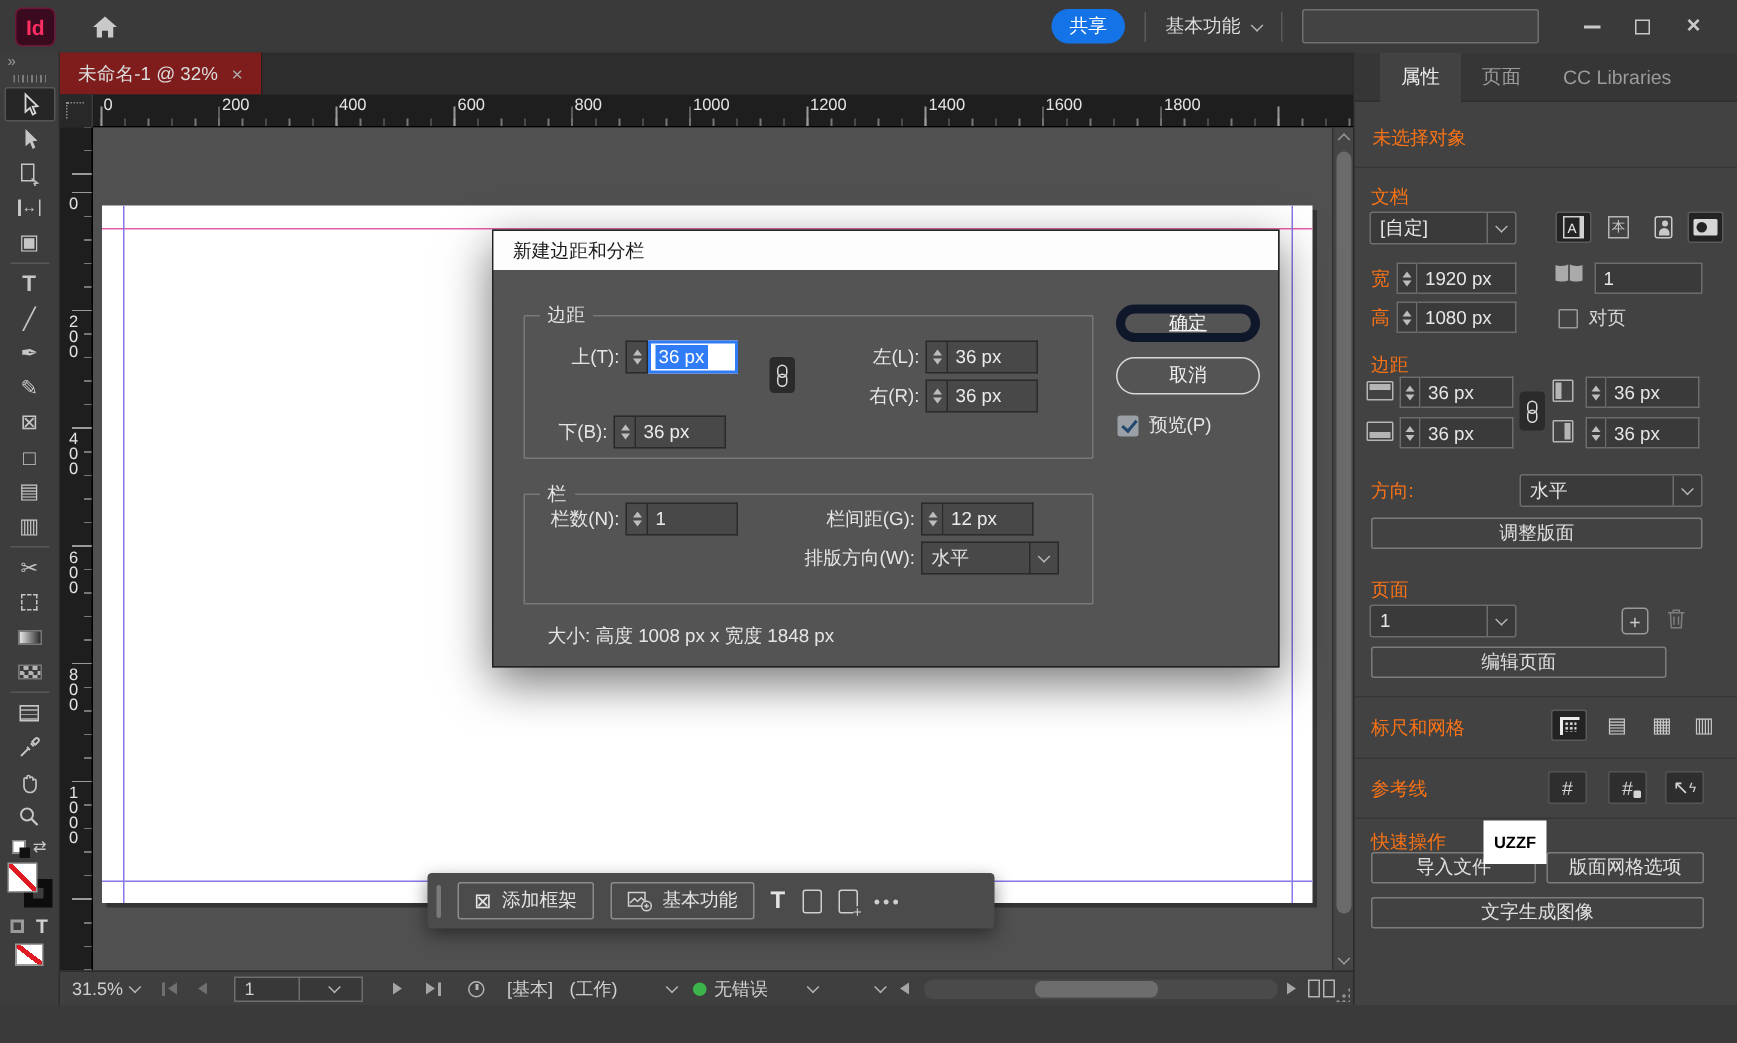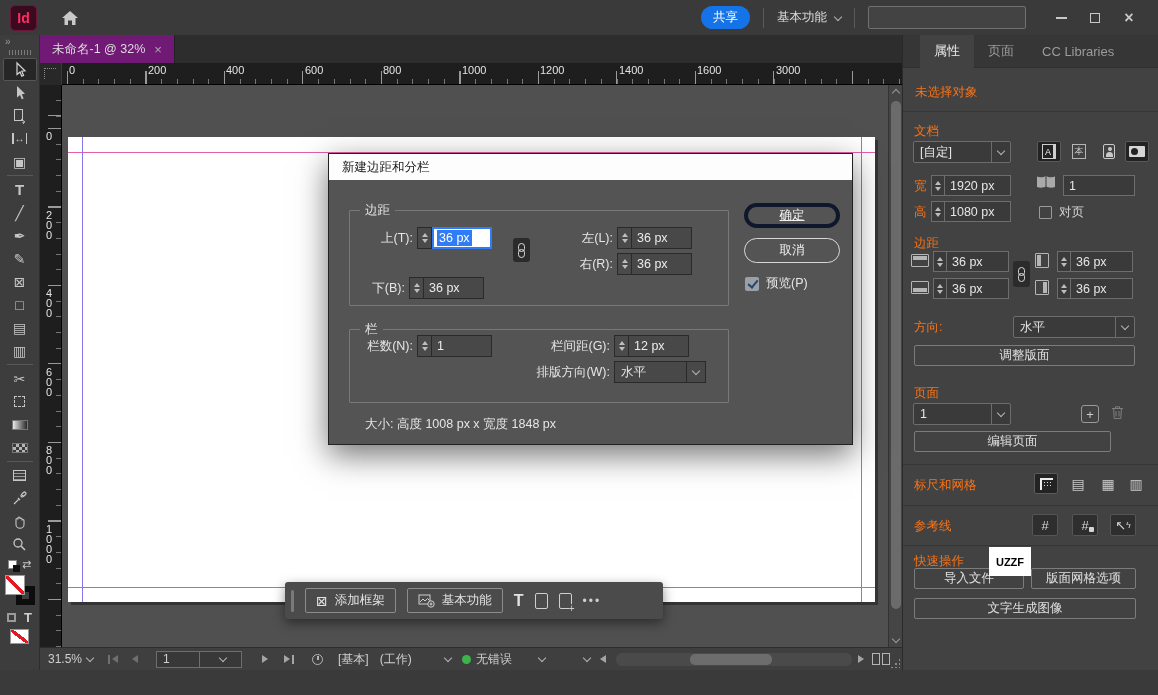--- a/index.html
+++ b/index.html
@@ -55,21 +55,21 @@
   .fillsw{position:absolute;left:0;top:0;width:20px;height:20px;border:1px solid #999;
     background:linear-gradient(to top right,#fff 44%,#e01b24 44% 56%,#fff 56%);}
   .strokesw{position:absolute;right:0;bottom:0;width:19px;height:19px;border:6px solid #0d0d0d;background:transparent;}
   .fmtrow{display:flex;align-items:center;gap:8px;height:18px;flex:none;color:#d0d0d0;}
   .sqr{width:9px;height:9px;border:2px solid #9a9a9a;display:block;}
   .nonesw{width:19px;height:15px;border:1px solid #999;margin-top:3px;flex:none;
     background:linear-gradient(to top right,#fff 42%,#e01b24 42% 58%,#fff 58%);}
 
   
   .tabstrip{height:28px;background:#2d2d2d;display:flex;align-items:stretch;}
-  .doctab{background:#701a75;display:flex;align-items:center;gap:9px;padding:0 12px;font-size:12.5px;color:#dcdcdc;border-right:1px solid #222;}
+  .doctab{background:#7f1d1d;display:flex;align-items:center;gap:9px;padding:0 12px;font-size:12.5px;color:#dcdcdc;border-right:1px solid #222;}
   .tabx{color:#aaa;font-size:13px;line-height:1;}
 
   
   .ruler-row{height:22px;display:flex;background:#1e1e1e;}
   .ruler-corner{width:22px;background:#282828;border-right:1px solid #3a3a3a;position:relative;}
   .ruler-corner::after{content:'';position:absolute;left:4px;top:5px;width:11px;height:10px;
     border-left:1px dotted #8a8a8a;border-top:1px dotted #8a8a8a;}
   .hruler{flex:1;position:relative;border-bottom:1px solid #000;}
   .hruler::before{content:'';position:absolute;left:0;right:0;bottom:0;height:5px;
     background:repeating-linear-gradient(to right,#777 0 1px,transparent 1px 15.7px);background-position:5px 0;}
@@ -116,21 +116,21 @@
   .inp{width:60px;height:22px;background:#484848;border:1px solid #2a2a2a;border-left:none;display:flex;
     align-items:center;padding-left:5px;color:#ececec;}
   .selinp{background:#fff;border:2px solid var(--selection-blue,#2f7cf6);padding-left:3px;}
   .selinp .hl{background:var(--selection-blue,#2f7cf6);color:#fff;padding:1px 2px;}
   .linkbox{position:absolute;left:184px;top:58px;width:17px;height:24px;background:#2b2b2b;border-radius:3px;
     display:flex;flex-direction:column;align-items:center;justify-content:center;}
   .chain i{width:7px;height:9px;border:1.5px solid #dcdcdc;border-radius:3.5px;display:block;}
   .chain i+i{margin-top:-3px;}
   .pill{position:absolute;left:415px;width:96px;height:25px;border-radius:13px;display:flex;align-items:center;
     justify-content:center;color:#f2f2f2;font-size:12.5px;cursor:default;}
-  .pill-ok{top:23px;border:4px solid #0f172a;text-decoration:underline;}
+  .pill-ok{top:23px;border:6px solid #0f172a;text-decoration:underline;}
   .pill-cancel{top:58px;border:1px solid #d8d8d8;}
   .prevrow{position:absolute;left:416px;top:95px;display:flex;align-items:center;gap:7px;}
   .cbx{width:14px;height:14px;background:#9aa0a5;border-radius:2px;position:relative;display:block;}
   .cbx::after{content:'';position:absolute;left:4.5px;top:1.5px;width:4px;height:8px;border:solid #23476e;
     border-width:0 2px 2px 0;transform:rotate(40deg);}
   .ddl{height:22px;background:#484848;border:1px solid #2a2a2a;display:flex;align-items:center;}
   .ddl .ddv{flex:1;padding-left:6px;}
   .ddl .ddc{width:19px;align-self:stretch;border-left:1px solid #2a2a2a;display:flex;align-items:center;justify-content:center;}
   .sizeline{position:absolute;left:36px;top:236px;color:#e5e5e5;}
 
@@ -345,21 +345,21 @@
         <div class="hruler">
           <span style="left:7px">0</span>
           <span style="left:86px">200</span>
           <span style="left:164px">400</span>
           <span style="left:243px">600</span>
           <span style="left:321px">800</span>
           <span style="left:400px">1000</span>
           <span style="left:478px">1200</span>
           <span style="left:557px">1400</span>
           <span style="left:635px">1600</span>
-          <span style="left:714px">3000</span>
+          <span style="left:714px">1800</span>
         </div>
       </div>
       <div class="canvas-body">
         <div class="vruler">
           <span style="top:45px">0</span>
           <span style="top:124px">200</span>
           <span style="top:202px">400</span>
           <span style="top:281px">600</span>
           <span style="top:359px">800</span>
           <span style="top:438px">1000</span>

